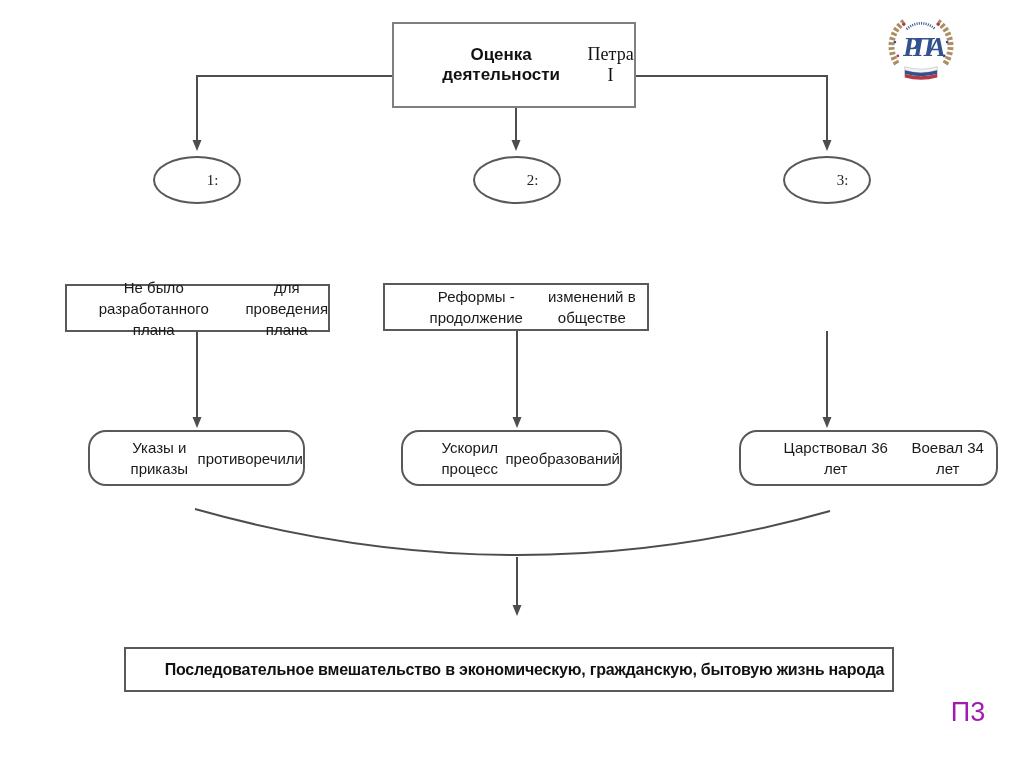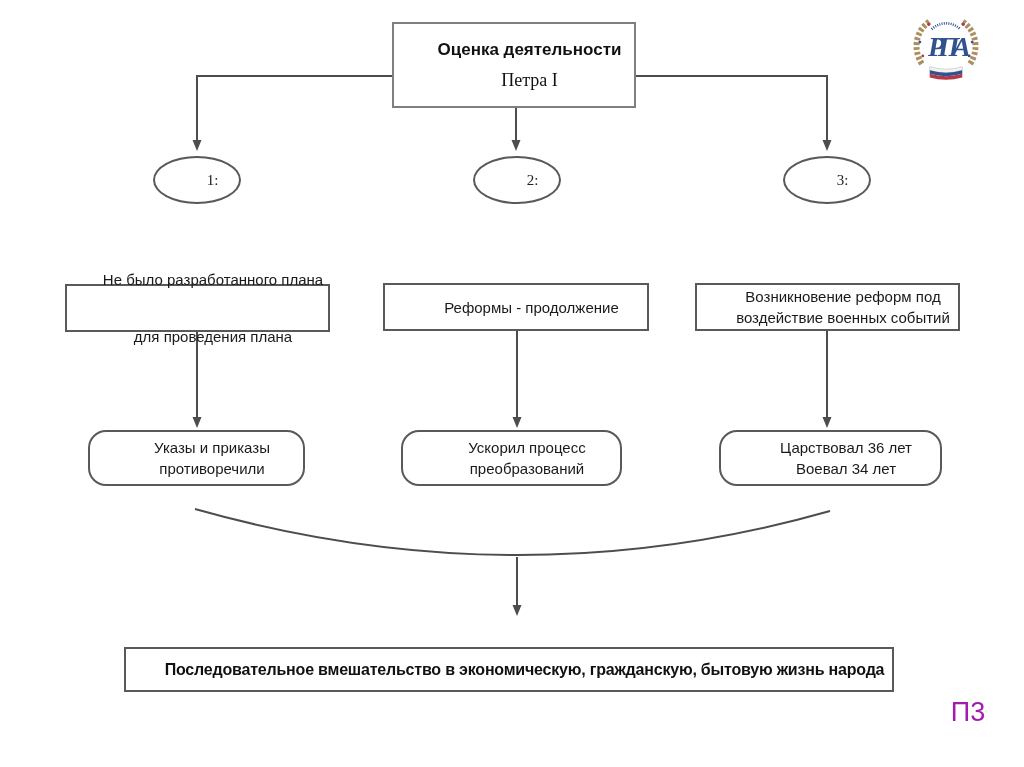--- a/index.html
+++ b/index.html
@@ -1,48 +1,48 @@
 <!DOCTYPE html>
 <html><head>
 <meta charset="utf-8">
 <style>
   html,body{margin:0;padding:0;background:#ffffff;}
   .slide{
     position:relative;width:1024px;height:767px;background:#ffffff;
     font-family:"Liberation Sans",sans-serif;overflow:hidden;
   }
   .connectors{position:absolute;left:0;top:0;width:1024px;height:767px;pointer-events:none;}
-  .box{position:absolute;box-sizing:border-box;display:flex;flex-direction:column;
+  .box{position:absolute;box-sizing:border-box;display:flex;flex-direction:row;
        align-items:center;justify-content:center;text-align:center;background:#ffffff;padding-left:31px;}
   
   .title-box{left:392px;top:22px;width:244px;height:86px;border:2px solid #7f7f7f;gap:10px;}
   .title-line1{font-weight:bold;font-size:17px;color:#111;}
   .title-line2{font-family:"Liberation Serif",serif;font-weight:normal;font-size:18px;color:#111;}
   
   .ellipse{border:2px solid #595959;border-radius:50%;width:88px;height:48px;
            font-family:"Liberation Serif",serif;font-size:15px;color:#222;}
   .e1{left:153px;top:156px;} .e2{left:473px;top:156px;} .e3{left:783px;top:156px;}
   
   .rect{border:2px solid #595959;font-size:15px;line-height:21px;color:#1a1a1a;}
   .r1{left:65px;top:284px;width:265px;height:48px;gap:36px;}
   .r2{left:383px;top:283px;width:266px;height:48px;}
   .r3{left:695px;top:283px;width:265px;height:48px;}
   
   .round{border:2px solid #595959;border-radius:18px;font-size:15px;line-height:21px;color:#1a1a1a;}
   .b1{left:88px;top:430px;width:217px;height:56px;}
   .b2{left:401px;top:430px;width:221px;height:56px;}
-  .b3{left:719px;top:430px;width:223px;height:56px;}
+  .b3{left:739px;top:430px;width:259px;height:56px;}
   
   .conclusion{left:124px;top:647px;width:770px;height:45px;border:2px solid #595959;
               font-weight:bold;font-size:16px;letter-spacing:-0.2px;white-space:nowrap;color:#111;}
   
   .page-label{position:absolute;left:938px;top:697px;width:60px;text-align:center;
               font-size:27px;color:#a21caf;}
   
-  .logo{position:absolute;left:909px;top:12px;width:74px;height:72px;}
+  .logo{position:absolute;left:884px;top:12px;width:74px;height:72px;}
   .line-txt{display:block;}
 </style>
 </head>
 <body>
 
 <div class="slide">
 
   <svg class="connectors" viewBox="0 0 1024 767" xmlns="http://www.w3.org/2000/svg">
     <g stroke="#4d4d4d" stroke-width="2" fill="none">
 
@@ -85,24 +85,21 @@
   <div class="box ellipse e3">
     <span>3:</span>
   </div>
 
   <div class="box rect r1">
     <span class="line-txt">Не было разработанного плана</span>
     <span class="line-txt">для проведения плана</span>
   </div>
   <div class="box rect r2">
     <span class="line-txt">Реформы - продолжение</span>
-  </div>
-  <div class="box rect r3">
-    <span class="line-txt">Возникновение реформ под</span>
-    <span class="line-txt">воздействие военных событий</span>
+    <span class="line-txt">изменений в обществе</span>
   </div>
 
   <div class="box round b1">
     <span class="line-txt">Указы и приказы</span>
     <span class="line-txt">противоречили</span>
   </div>
   <div class="box round b2">
     <span class="line-txt">Ускорил процесс</span>
     <span class="line-txt">преобразований</span>
   </div>

